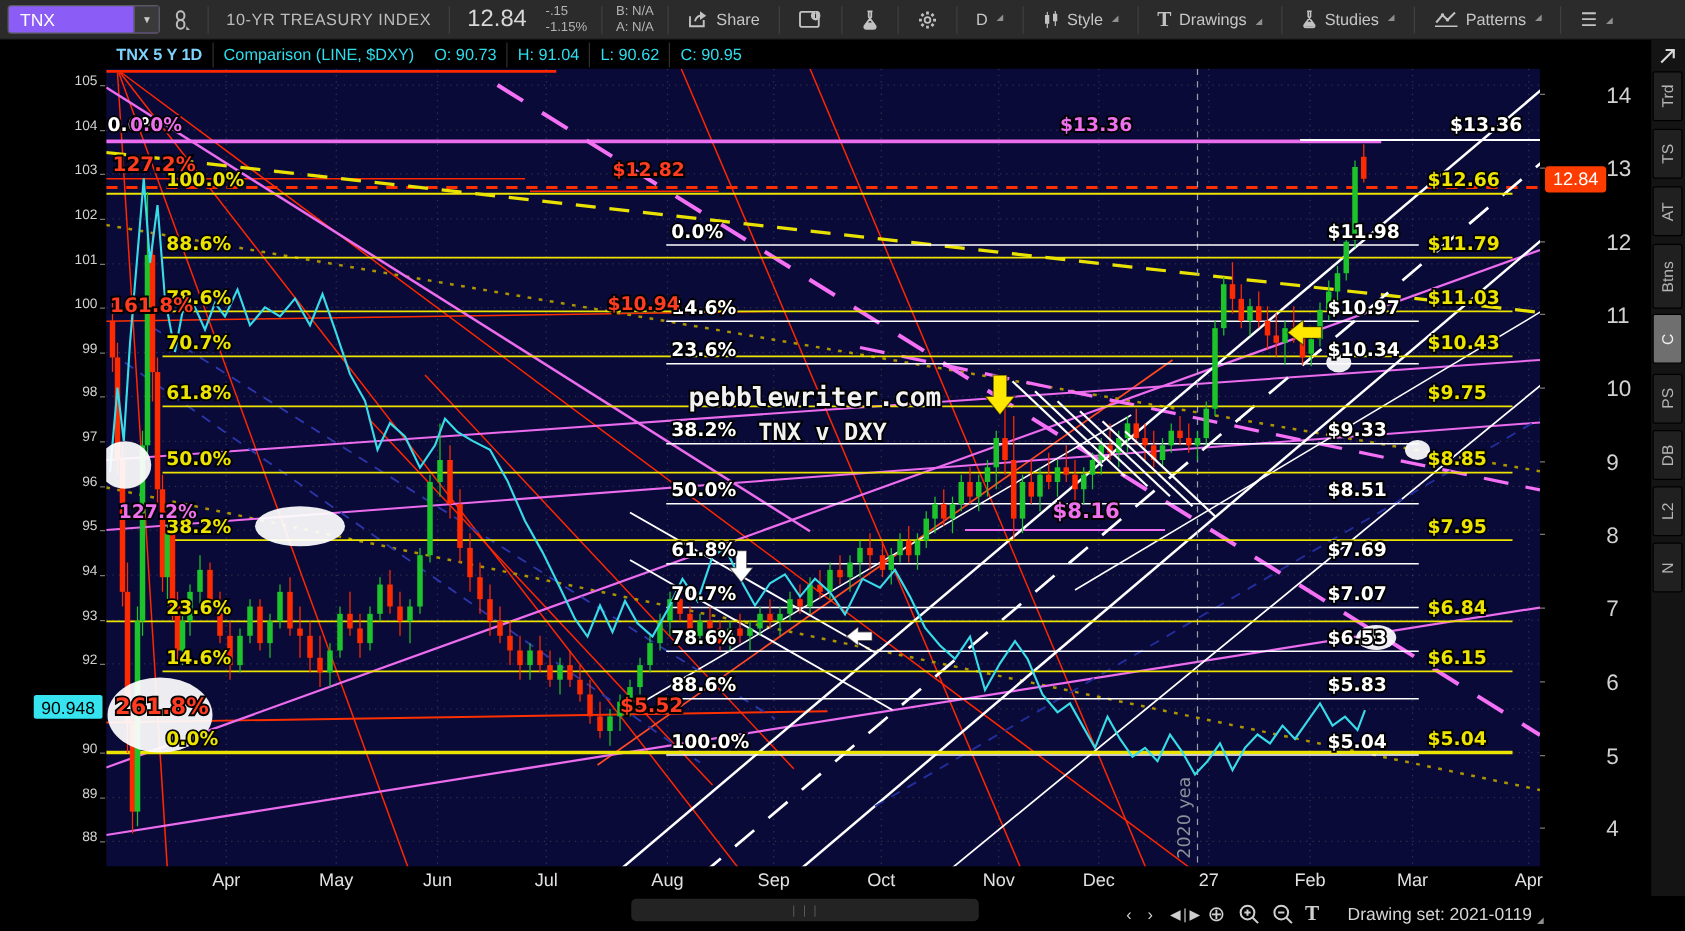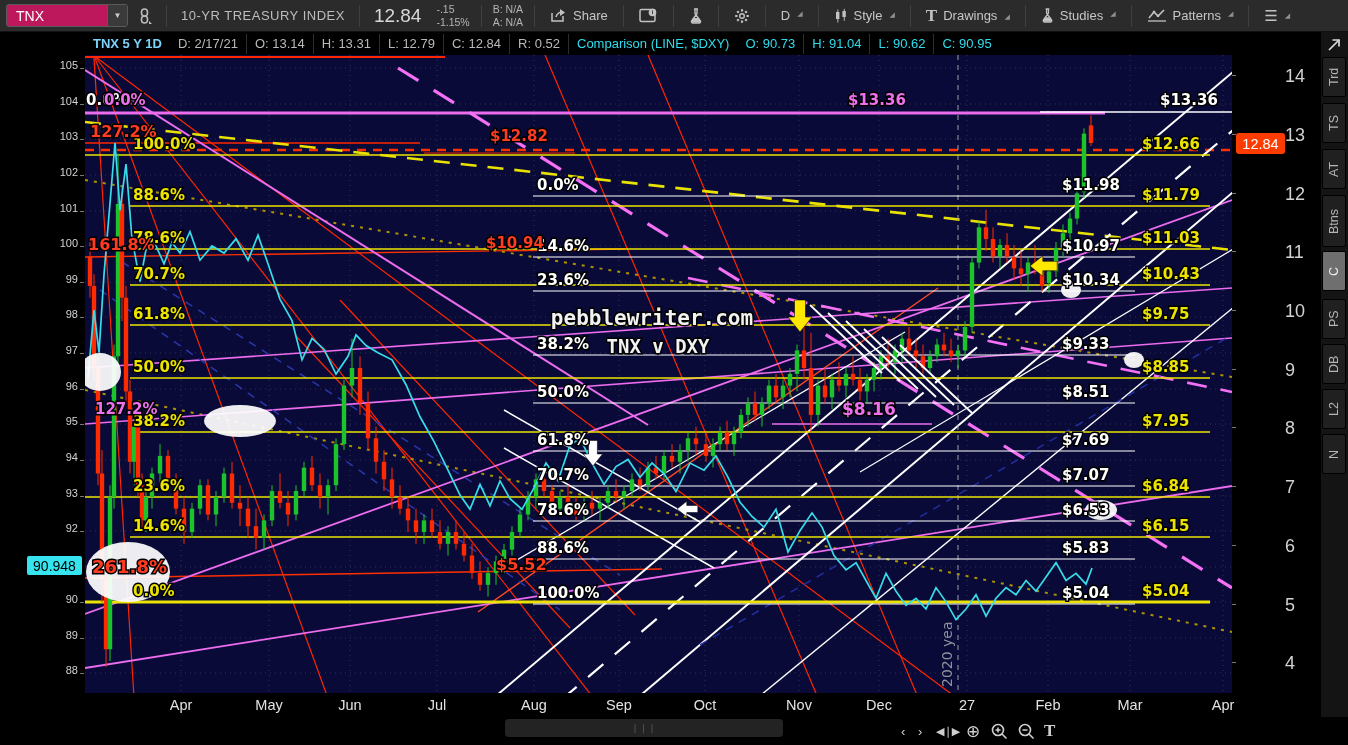--- a/index.html
+++ b/index.html
@@ -5,21 +5,21 @@
   * { margin:0; padding:0; box-sizing:border-box; }
   html,body { background:#000; }
   #stage { position:relative; width:1348px; height:745px; background:#000;
            font-family:"Liberation Sans", sans-serif; overflow:hidden; }
 
   
   .toolbar { position:absolute; left:0; top:0; width:1348px; height:32px;
              background:#2b2b2b; display:flex; align-items:center; color:#c6c6c6;
              font-size:13px; border-bottom:1px solid #111; }
   .tb-sep { width:1px; height:22px; background:#3f3f3f; margin:0 5px; flex:none; }
-  .symbol-box { margin-left:6px; width:122px; height:23px; background:#be185d;
+  .symbol-box { margin-left:6px; width:122px; height:23px; background:#8b5cf6;
                 border:1px solid #5a5a5a; border-radius:3px; display:flex; align-items:center; flex:none; }
   .symbol-text { flex:1; padding-left:9px; color:#fff; font-size:14px; }
   .symbol-caret { width:20px; height:21px; background:#3a3a3a; border-left:1px solid #5a5a5a;
                   display:flex; align-items:center; justify-content:center; font-size:8px; color:#ccc; }
   .tb-item { padding:0 9px; white-space:nowrap; flex:none; }
   .tb-name { color:#bdbdbd; letter-spacing:.5px; }
   .tb-big { font-size:19px; color:#d8d8d8; }
   .tb-small2 { font-size:10.5px; line-height:1.15; color:#b4b4b4; padding:0 6px; text-align:left; flex:none;}
   .tb-btn { display:flex; align-items:center; gap:6px; padding:0 10px; flex:none; cursor:default; }
   .corner { font-size:7px; color:#8f8f8f; align-self:flex-end; margin:0 0 5px 1px; }
@@ -200,28 +200,20 @@
   </div>
   <div class="tb-sep"></div>
   <div class="tb-btn">
     <span class="glyph" style="font-size:15px;">☰</span>
     <span class="corner">◢</span>
   </div>
 </div>
 
 <div class="chart-header">
   <span class="hf hf-symbol">TNX 5 Y 1D</span>
-  <span id="header-fields" style="display:flex;">
-        <span class="hf">D: 2/17/21</span>
-        <span class="hf">O: 13.14</span>
-        <span class="hf">H: 13.31</span>
-        <span class="hf">L: 12.79</span>
-        <span class="hf">C: 12.84</span>
-        <span class="hf">R: 0.52</span>
-      </span>
   <span class="hf hf-cyan">Comparison (LINE, $DXY)</span>
   <span id="comparison-fields" style="display:flex;">
         <span class="hf hf-cyan">O: 90.73</span>
         <span class="hf hf-cyan">H: 91.04</span>
         <span class="hf hf-cyan">L: 90.62</span>
         <span class="hf hf-cyan">C: 90.95</span>
       </span>
 </div>
 
 <div class="plot">
@@ -802,15 +794,19 @@
   </span>
   <span class="bb-ic" style="left:1017px;">
     <svg width="19" height="19" viewBox="0 0 19 19">
           <g stroke="#cfcfcf" stroke-width="1.6" fill="none">
     <circle cx="8" cy="8" r="5.5"></circle>
             <path d="M12 12 l4.5 4.5 M5.5 8 h5"></path>
           </g>
         </svg>
   </span>
   <span class="bb-ic" style="left:1044px;font-family:'Liberation Serif',serif;font-weight:bold;font-size:17px;">T</span>
+  <div class="drawing-set">
+    <span>Drawing set: 2021-0119</span>
+    <span class="corner">◢</span>
+  </div>
 </div>
 
 </div>
 
 </body></html>

